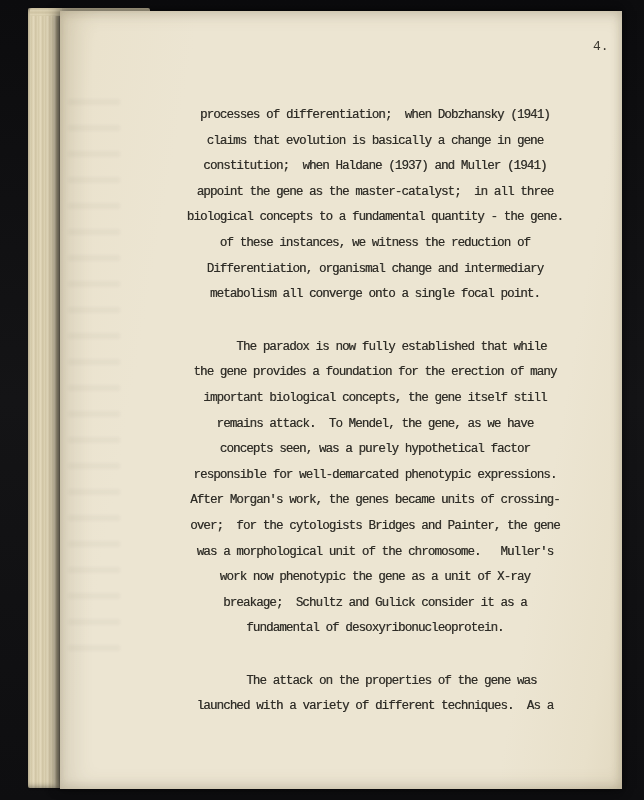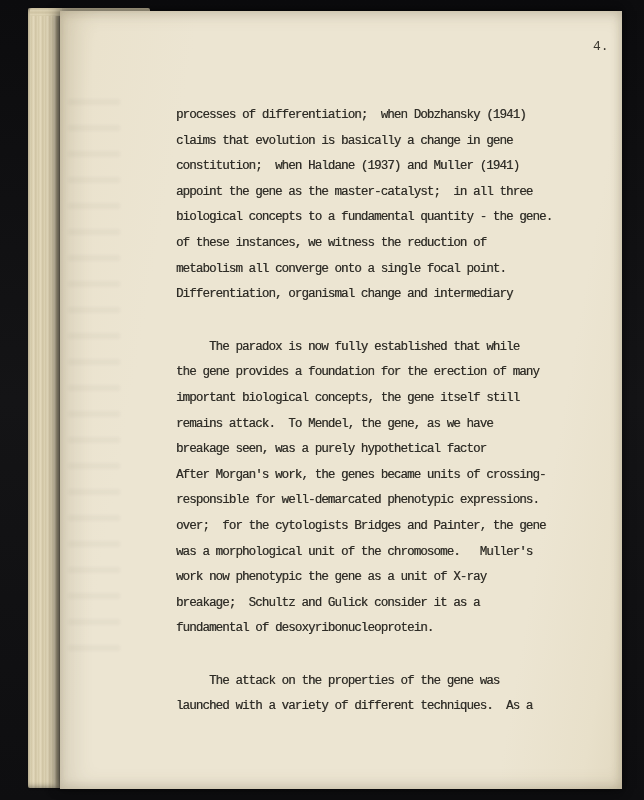--- a/index.html
+++ b/index.html
@@ -109,20 +109,21 @@
     line-height: 25.6px;
   }
 
   .paragraph {
     margin: 0 0 11px 0;
   }
 
   .line {
     white-space: pre;
     text-shadow: 0.4px 0 0 rgba(46,44,38,0.55); 
+    text-align: center;
   }
 
   .paragraph.indent .line:first-child {
     text-indent: 33px;
     margin-top: 27px;
   }
 </style>
 </head>
 <body>
 
@@ -137,31 +138,31 @@
     <div class="page-number">4.</div>
 
     <div class="page-text" id="paragraphs">
         <div class="paragraph">
           <div class="line">processes of differentiation;  when Dobzhansky (1941)</div>
           <div class="line">claims that evolution is basically a change in gene</div>
           <div class="line">constitution;  when Haldane (1937) and Muller (1941)</div>
           <div class="line">appoint the gene as the master-catalyst;  in all three</div>
           <div class="line">biological concepts to a fundamental quantity - the gene.</div>
           <div class="line">of these instances, we witness the reduction of</div>
+          <div class="line">Differentiation, organismal change and intermediary</div>
           <div class="line">metabolism all converge onto a single focal point.</div>
-          <div class="line">Differentiation, organismal change and intermediary</div>
         </div>
         <div class="paragraph indent">
           <div class="line">The paradox is now fully established that while</div>
           <div class="line">the gene provides a foundation for the erection of many</div>
           <div class="line">important biological concepts, the gene itself still</div>
           <div class="line">remains attack.  To Mendel, the gene, as we have</div>
-          <div class="line">breakage seen, was a purely hypothetical factor</div>
+          <div class="line">concepts seen, was a purely hypothetical factor</div>
+          <div class="line">responsible for well-demarcated phenotypic expressions.</div>
           <div class="line">After Morgan's work, the genes became units of crossing-</div>
-          <div class="line">responsible for well-demarcated phenotypic expressions.</div>
           <div class="line">over;  for the cytologists Bridges and Painter, the gene</div>
           <div class="line">was a morphological unit of the chromosome.   Muller's</div>
           <div class="line">work now phenotypic the gene as a unit of X-ray</div>
           <div class="line">breakage;  Schultz and Gulick consider it as a</div>
           <div class="line">fundamental of desoxyribonucleoprotein.</div>
         </div>
         <div class="paragraph indent">
           <div class="line">The attack on the properties of the gene was</div>
           <div class="line">launched with a variety of different techniques.  As a</div>
         </div>

